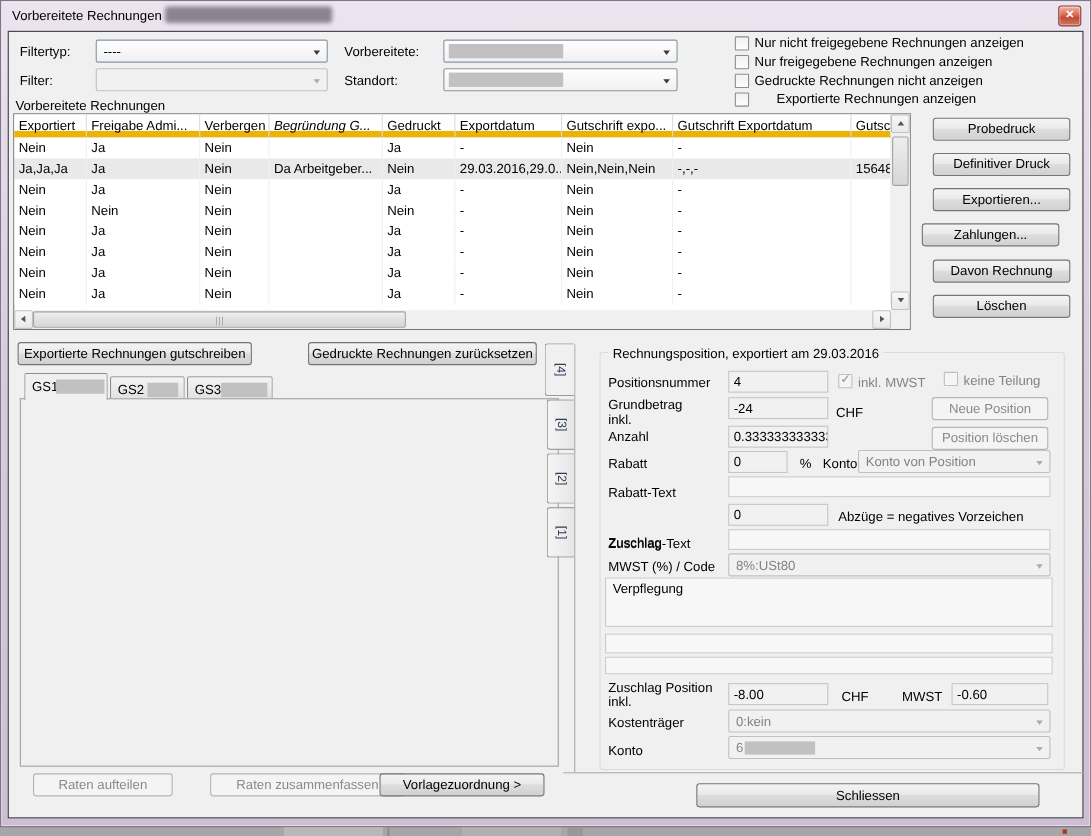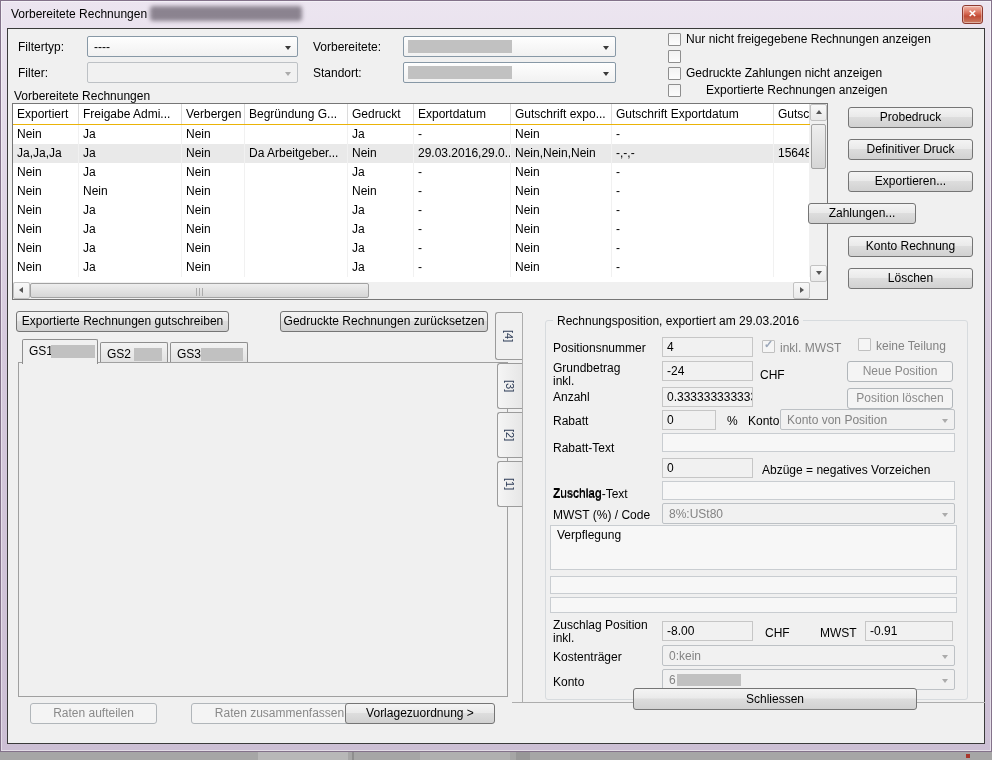--- a/index.html
+++ b/index.html
@@ -27,21 +27,21 @@
 .cb.dis{border-color:#C0C0C0;background:#F5F5F5}
 .cb>.chk{position:absolute;left:1px;top:-3px;font-size:11px;font-weight:700;color:#3765B4}
 .cb.dis>.chk{color:#9BA7BA}
 .grp{position:absolute;border:1px solid #D7DBDE;border-radius:3px}
 .grplbl{position:absolute;background:#F0F0F0;padding:0 4px;white-space:nowrap}
 .redact{position:absolute;background:#C1C1C1}
 .line{position:absolute;background:#ADADAD}
 .datef{position:absolute;background:#F0F0F0;border:1px solid #BFC3C7;color:#6D6D6D;padding:2px 32px 0 4px;overflow:hidden;white-space:nowrap}
 .cal{position:absolute;right:14px;top:2px;color:#999;font-size:11px}
 #tbl{position:absolute;left:12px;top:103px;width:816px;height:197px;background:#fff;border:1px solid #767676}
-#thead{position:absolute;left:0;top:0;height:21px;display:flex;background:#fff;border-bottom:1px solid #eab308}
+#thead{position:absolute;left:0;top:0;height:21px;display:flex;background:#fff;border-bottom:6px solid #eab308}
 .hc{flex:0 0 auto;border-right:1px solid #DCDCDC;padding:3px 0 0 4px;overflow:hidden;white-space:nowrap;height:20px}
 #tbody{position:absolute;left:0;top:21px;right:17px;bottom:17px;overflow:hidden}
 .tr{display:flex;height:19px;background:#fff}
 .tr.sel{background:#E9E9E9}
 .tc{flex:0 0 auto;border-right:1px solid #F1F1F1;padding:2px 0 0 4px;overflow:hidden;white-space:nowrap}
 .sb{position:absolute;background:#F0F0F0}
 .sbtn{position:absolute;background:linear-gradient(#F8F8F8,#E9E9E9);border:1px solid #C2C2C2;border-radius:2px}
 .thumb{position:absolute;background:linear-gradient(#EEEEEE,#D6D6D6);border:1px solid #A2A2A2;border-radius:2px}
 .tri{width:0;height:0}
 .tri.up{margin:5px auto 0;border-left:3.5px solid transparent;border-right:3.5px solid transparent;border-bottom:4px solid #555}
@@ -83,21 +83,21 @@
       <span class="redact" style="left:4px;top:3px;width:104px;height:13px"></span>
       <i class="arr"></i>
     </div>
 
   <span class="lbl" style="left:14px;top:89px">Vorbereitete Rechnungen</span>
   <div id="tbl">
     <div id="thead">
         <div class="hc" style="width: 66px;">Exportiert</div>
         <div class="hc" style="width: 103px;">Freigabe Admi...</div>
         <div class="hc" style="width: 63px;">Verbergen</div>
-        <div class="hc" style="width: 103px;">Begründung G...</div>
+        <div class="hc" style="width: 103px; font-style: italic;">Begründung G...</div>
         <div class="hc" style="width: 66px;">Gedruckt</div>
         <div class="hc" style="width: 97px;">Exportdatum</div>
         <div class="hc" style="width: 101px;">Gutschrift expo...</div>
         <div class="hc" style="width: 162px;">Gutschrift Exportdatum</div>
         <div class="hc" style="width: 36px;">Gutsc</div>
       </div>
     <div id="tbody">
         <div class="tr">
           <div class="tc" style="width: 66px;">Nein</div>
           <div class="tc" style="width: 103px;">Ja</div>
@@ -206,22 +206,22 @@
       <div class="sbtn" style="left:780px;top:0;width:17px;height:17px">
           <div class="tri right"></div>
         </div>
     </div>
     <div class="sb" style="right:0;bottom:0;width:17px;height:17px"></div>
   </div>
 
   <div class="btn" style="left:848px;top:107px;width:125px;height:21px">Probedruck</div>
   <div class="btn" style="left:848px;top:139px;width:125px;height:21px">Definitiver Druck</div>
   <div class="btn" style="left:848px;top:171px;width:125px;height:21px">Exportieren...</div>
-  <div class="btn" style="left:808px;top:203px;width:108px;height:21px">Zahlungen...</div>
-  <div class="btn" style="left:848px;top:236px;width:125px;height:21px">Konto Rechnung</div>
+  <div class="btn" style="left:838px;top:203px;width:125px;height:21px">Zahlungen...</div>
+  <div class="btn" style="left:848px;top:236px;width:125px;height:21px">Davon Rechnung</div>
   <div class="btn" style="left:848px;top:268px;width:125px;height:21px">Löschen</div>
 
   <div class="btn" style="left:16px;top:311px;width:213px;height:21px">Exportierte Rechnungen gutschreiben</div>
   <div class="btn" style="left:280px;top:311px;width:208px;height:21px">Gedruckte Rechnungen zurücksetzen</div>
 
   <div class="panel"></div>
 
   <div class="grp" style="left:27px;top:377px;width:444px;height:316px"></div>
   <span class="grplbl" style="left:38px;top:371px">Rechnung, exportiert am 29.03.2016, gutgeschrieben</span>
 
@@ -329,41 +329,42 @@
 
   <div class="inp" style="left:550px;top:525px;width:407px;height:45px">Verpflegung</div>
   <div class="inp" style="left:550px;top:576px;width:407px;height:18px"></div>
   <div class="inp" style="left:550px;top:597px;width:407px;height:16px"></div>
 
   <span class="lbl" style="left:553px;top:618px">Zuschlag Position</span>
   <span class="lbl" style="left:553px;top:631px">inkl.</span>
   <div class="val" style="left:662px;top:621px;width:91px;height:20px">-8.00</div>
   <span class="lbl" style="left:765px;top:626px">CHF</span>
   <span class="lbl" style="left:820px;top:626px">MWST</span>
-  <div class="val" style="left:865px;top:621px;width:88px;height:20px">-0.91</div>
+  <div class="val" style="left:865px;top:621px;width:88px;height:20px">-0.60</div>
 
   <span class="lbl" style="left:553px;top:650px">Kostenträger</span>
   <div class="combo dis" style="left:662px;top:645px;width:293px;height:21px"><span>0:kein</span><i class="arr"></i></div>
 
   <span class="lbl" style="left:553px;top:675px">Konto</span>
   <div class="combo dis" style="left:662px;top:669px;width:293px;height:21px"><span>6</span><span class="redact" style="left:14px;top:4px;width:64px;height:12px"></span><i class="arr"></i></div>
 
-  <div class="btn" style="left:633px;top:688px;width:284px;height:22px;line-height:20px">Schliessen</div>
+  <div class="btn" style="left:633px;top:712px;width:312px;height:22px;line-height:20px">Schliessen</div>
 
   <div class="desk" style="left:258px;top:752px;width:90px;height:8px;background:#B8B8B8"></div>
   <div class="desk" style="left:352px;top:752px;width:2px;height:8px;background:#8E8E8E"></div>
   <div class="desk" style="left:420px;top:752px;width:90px;height:8px;background:#B0B0B0"></div>
   <div class="desk" style="left:516px;top:752px;width:14px;height:8px;background:#989898"></div>
   <div class="desk" style="left:966px;top:754px;width:4px;height:4px;background:#A8372C"></div>
 
 <span class="cb" style="left: 668px; top: 33px;"></span>
     <span class="lbl" style="left: 686px; top: 32px;">Nur nicht freigegebene Rechnungen anzeigen</span>
     <span class="cb" style="left: 668px; top: 50px;"></span>
+    <span class="lbl" style="left: 686px; top: 49px;">Nur freigegebene Rechnungen anzeigen</span>
     <span class="cb" style="left: 668px; top: 67px;"></span>
-    <span class="lbl" style="left: 686px; top: 66px;">Gedruckte Zahlungen nicht anzeigen</span>
+    <span class="lbl" style="left: 686px; top: 66px;">Gedruckte Rechnungen nicht anzeigen</span>
     <span class="cb" style="left: 668px; top: 84px;"></span>
     <span class="lbl" style="left: 706px; top: 83px;">Exportierte Rechnungen anzeigen</span>
     <div class="gstab sel" style="left: 22px; width: 76px;">
       <span class="gsl">GS1</span>
       <span class="redact" style="left: 28px; top: 5px; width: 44px; height: 13px;"></span>
     </div>
     <div class="gstab" style="left: 100px; width: 68px;">
       <span class="gsl">GS2 :</span>
       <span class="redact" style="left: 33px; top: 5px; width: 28px; height: 13px;"></span>
     </div>

